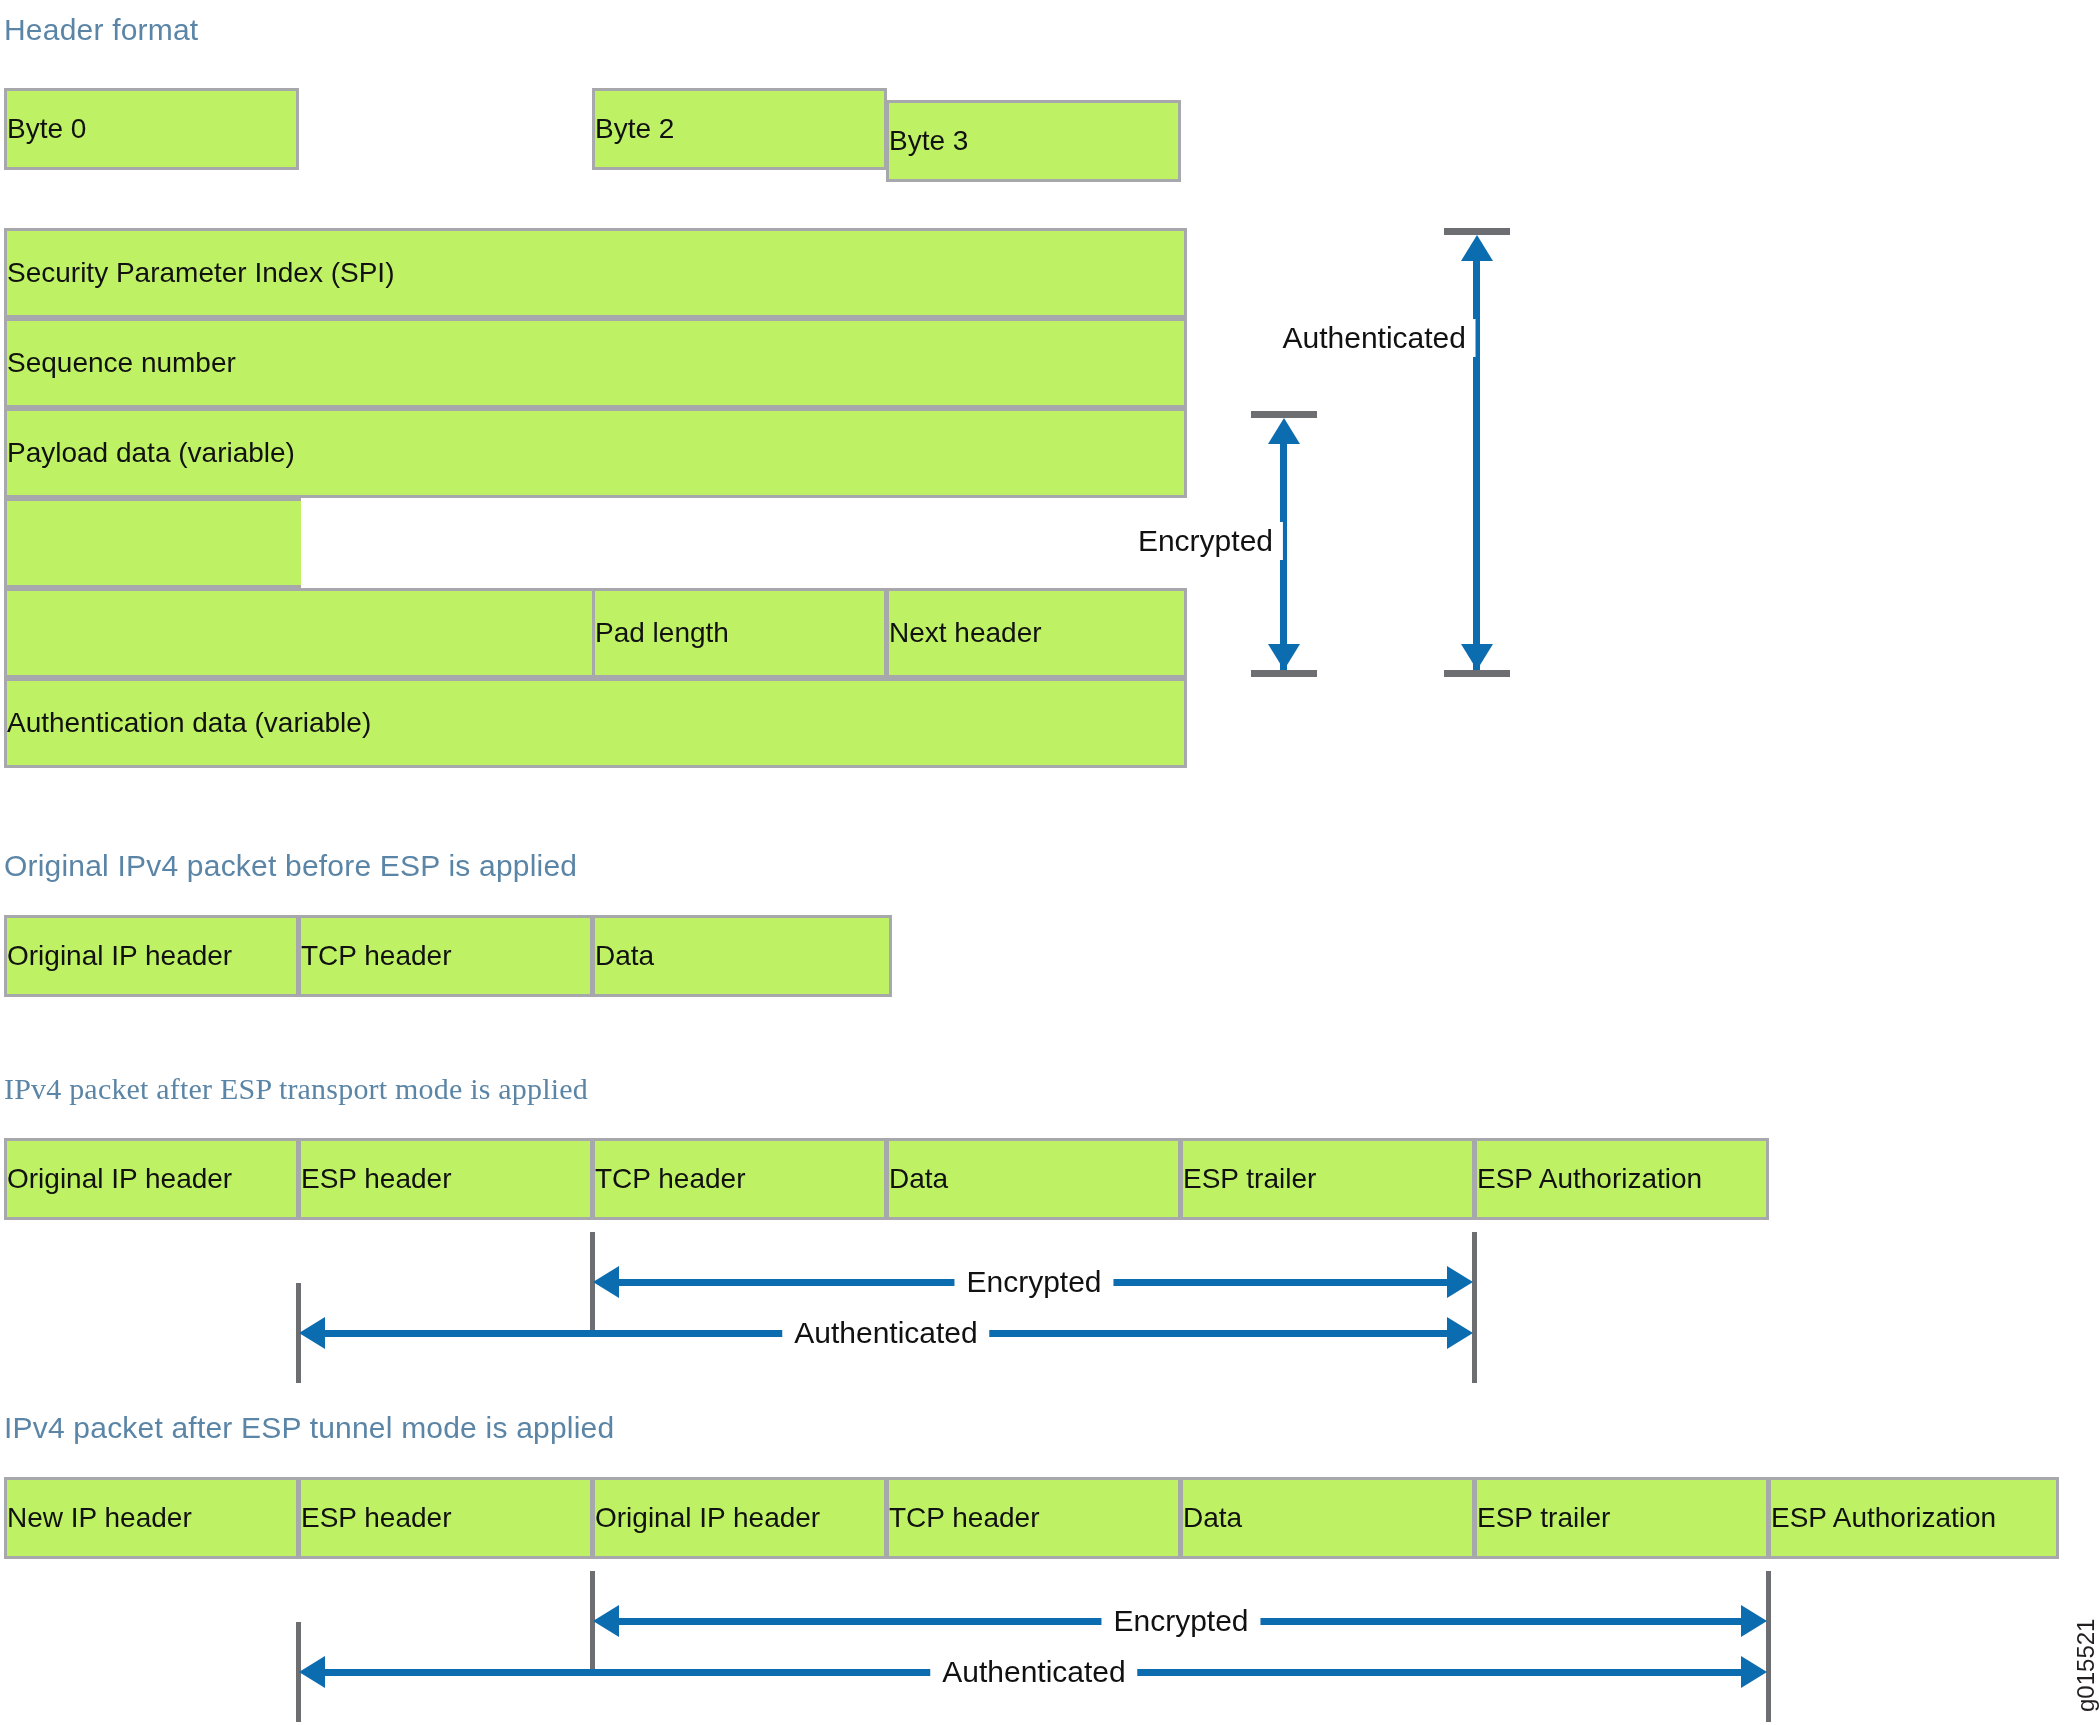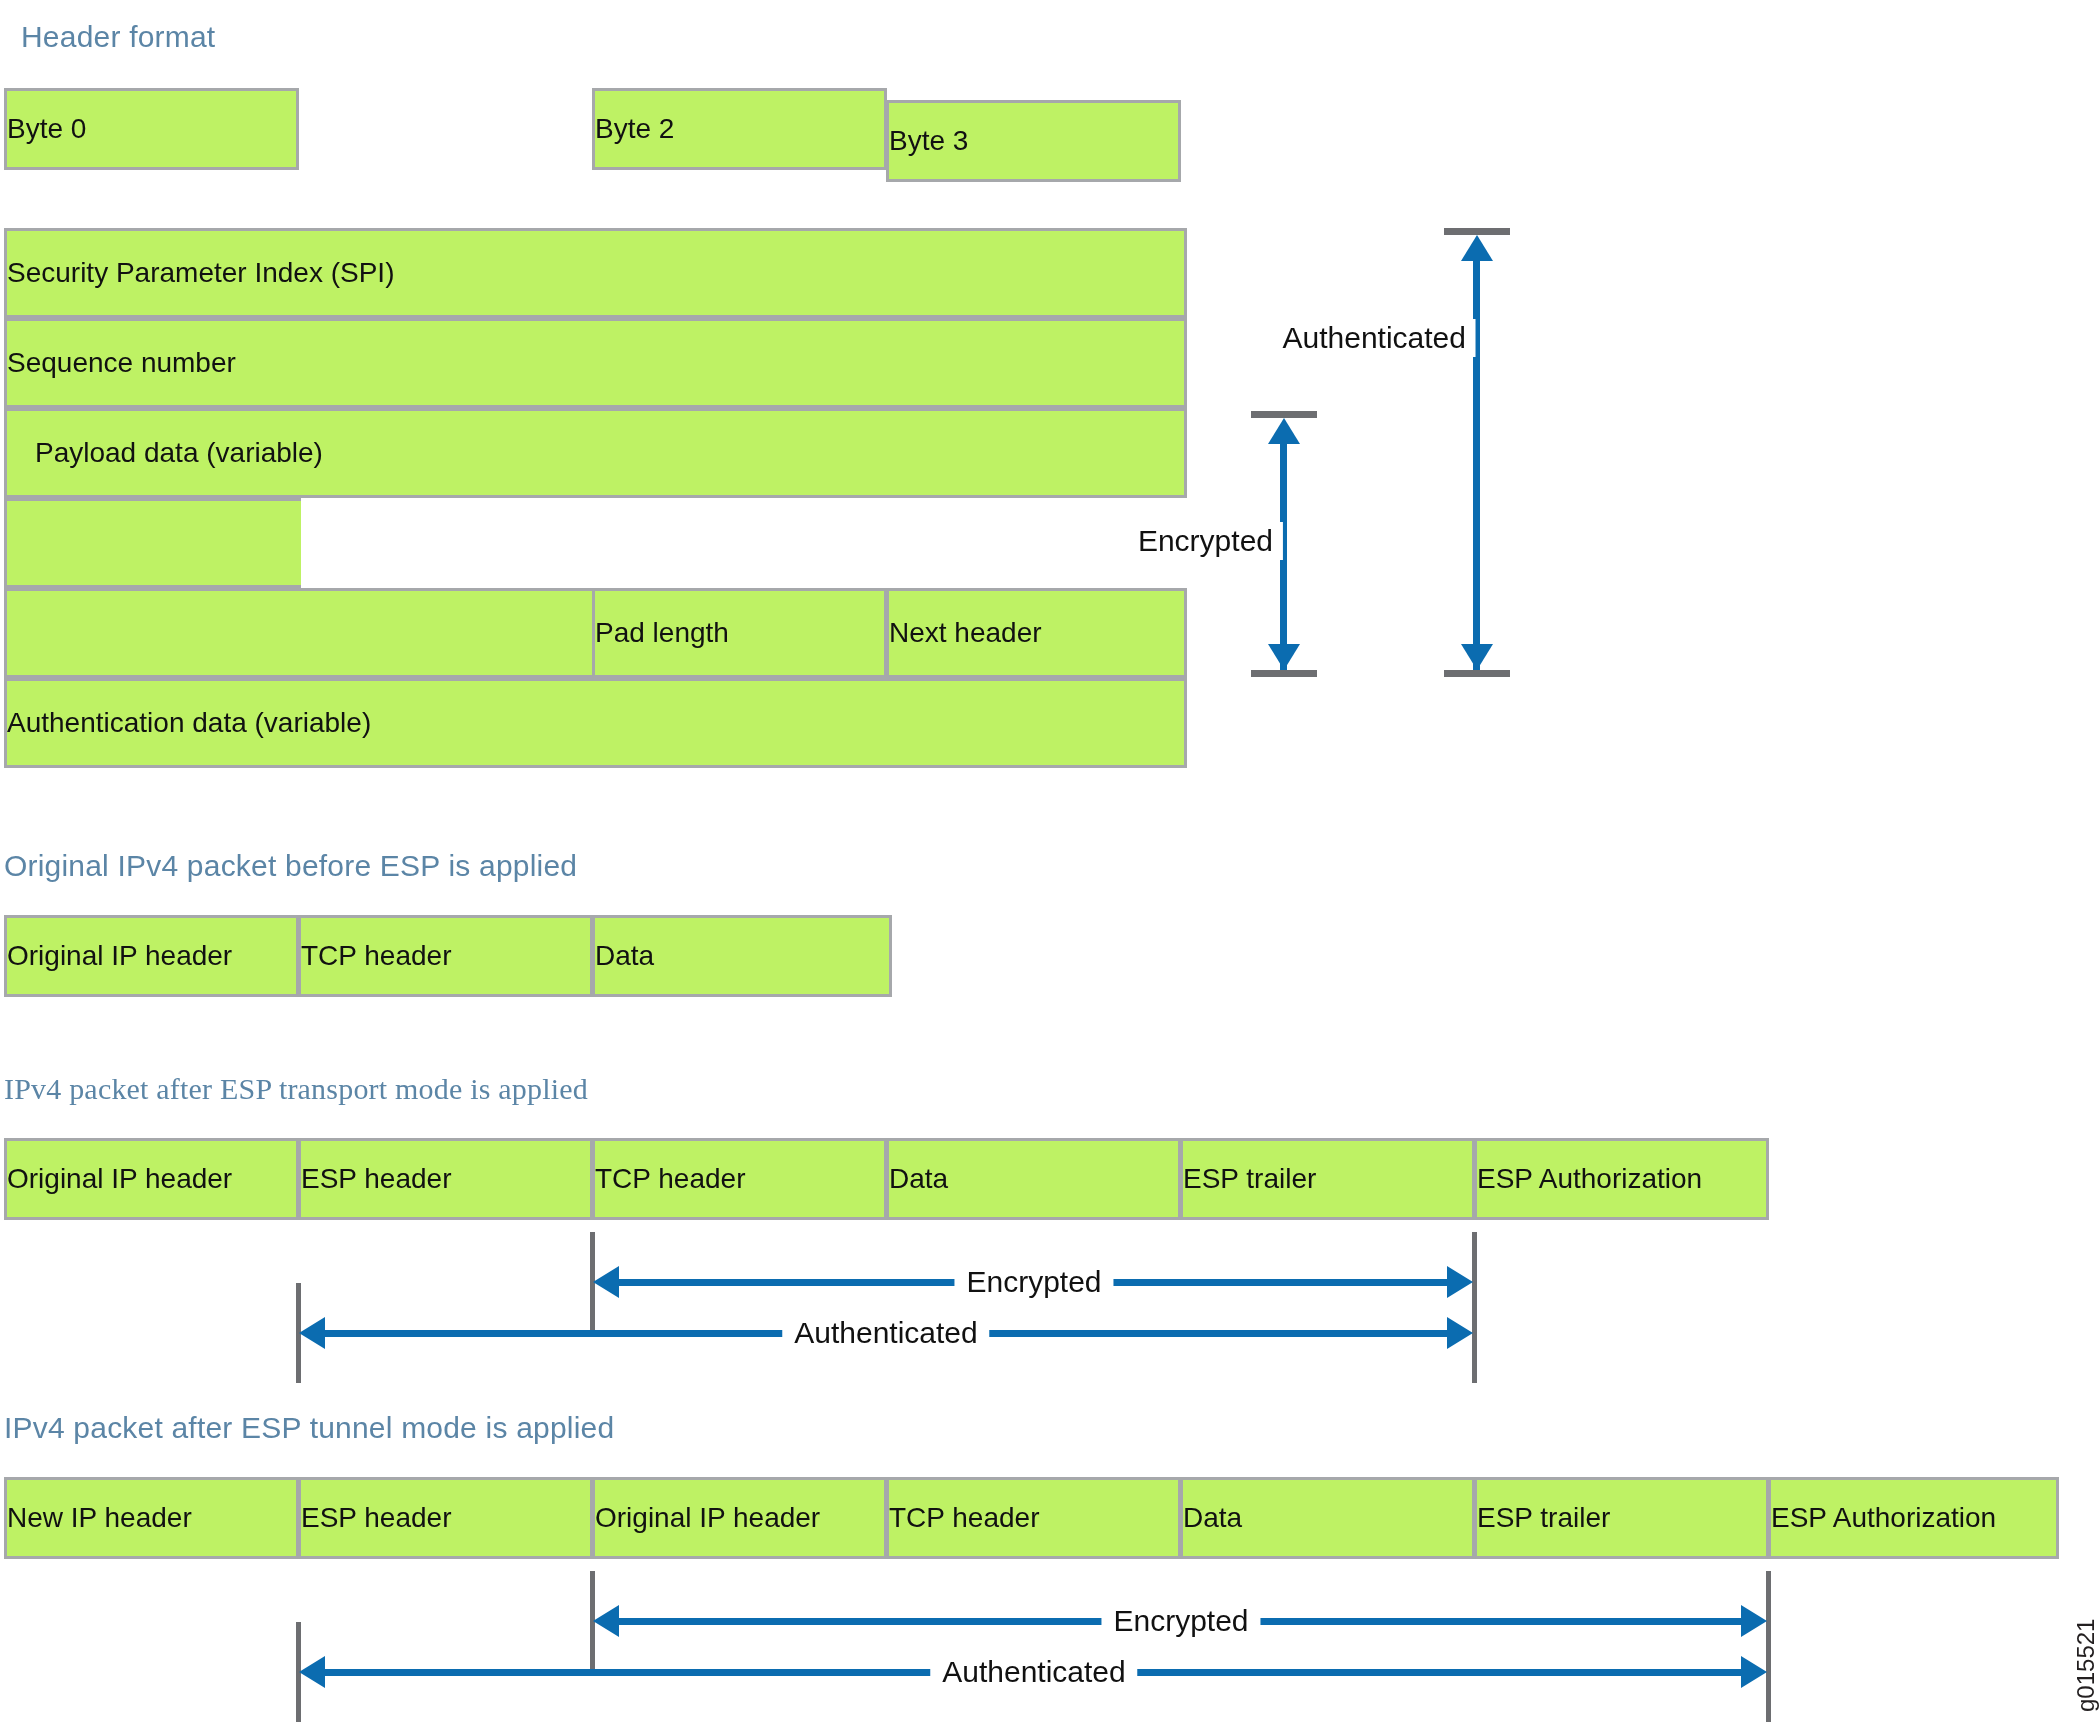--- a/index.html
+++ b/index.html
@@ -79,41 +79,41 @@
     white-space: nowrap;
     transform-origin: left top;
     transform: rotate(-90deg);
   }
 </style>
 </head>
 <body>
 
 <div id="stage">
 
-  <div class="sec-title" style="left:4px; top:20px;margin-left:17px;">Header format</div>
+  <div class="sec-title" style="left:4px; top:13px;">Header format</div>
 
   <div class="cell" style="left:4px; top:88px; width:295px; height:82px;">
     <span>Byte 0</span>
   </div>
   <div class="cell" style="left:592px; top:88px; width:295px; height:82px;">
     <span>Byte 2</span>
   </div>
   <div class="cell" style="left:886px; top:100px; width:295px; height:82px;">
     <span>Byte 3</span>
   </div>
 
   <div class="cell" style="left:4px; top:228px; width:1183px; height:90px;">
     <span>Security Parameter Index (SPI)</span>
   </div>
 
   <div class="cell" style="left:4px; top:318px; width:1183px; height:90px;">
     <span>Sequence number</span>
   </div>
 
-  <div class="cell" style="left:4px; top:408px; width:1183px; height:90px;padding-left:28px;">
+  <div class="cell" style="left:4px; top:408px; width:1183px; height:90px;">
     <span>Payload data (variable)</span>
   </div>
 
 
   <div class="cell" style="left:4px; top:498px; width:297px; height:90px; border-right:none;"></div>
 
   <div class="cell" style="left:4px; top:588px; width:592px; height:90px; border-right:none;"></div>
   <div class="cell" style="left:592px; top:588px; width:295px; height:90px;">
     <span>Pad length</span>
   </div>

